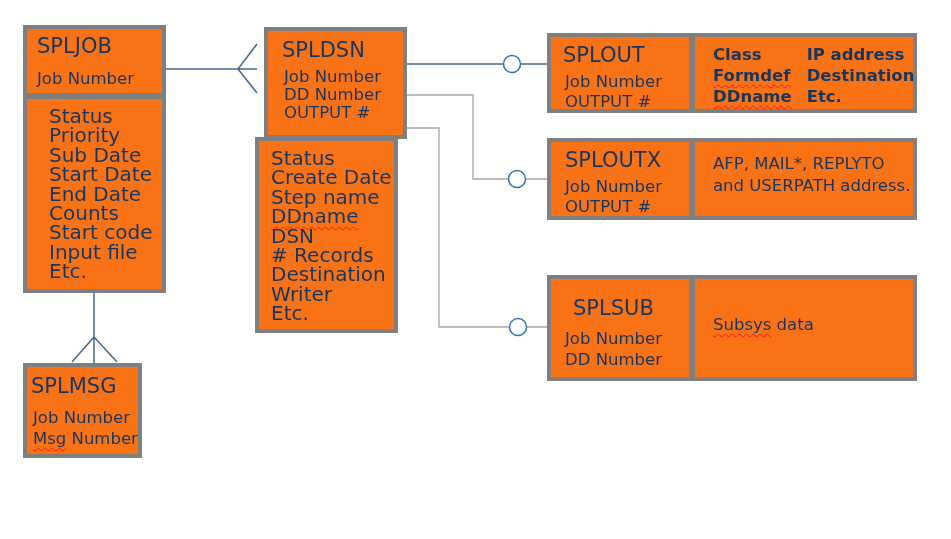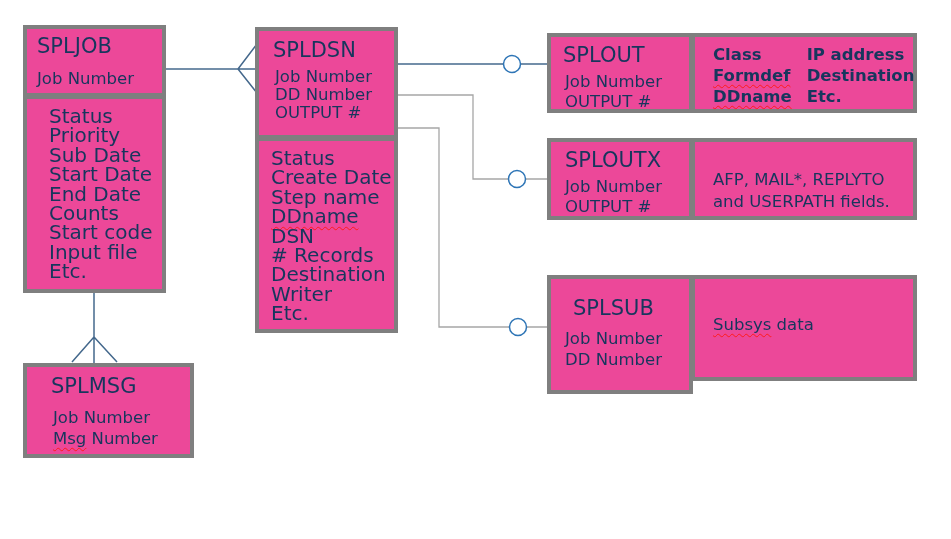--- a/index.html
+++ b/index.html
@@ -19,21 +19,21 @@
     font-family:"DejaVu Sans","Liberation Sans",sans-serif;
     color:var(--text);
     overflow:hidden;
   }
   #connectors{position:absolute;left:0;top:0;width:951px;height:539px;}
   #connectors .cblue{stroke:var(--line-blue);stroke-width:1.5;fill:none;}
   #connectors .cgray{stroke:var(--line-gray);stroke-width:1.3;fill:none;}
   #connectors .ocircle{stroke:var(--circle-blue);stroke-width:1.5;fill:#ffffff;}
   .box{
     position:absolute;
-    background:#ec4899;
+    background:#f97316;
     border:4px solid var(--box-border);
     box-sizing:border-box;
   }
   .etitle{font-size:21px;line-height:27px;white-space:nowrap;}
   .keys{font-size:16.5px;white-space:nowrap;}
   .keys div{line-height:20px;}
   .fields{font-size:20px;white-space:nowrap;}
   .fields div{line-height:19.4px;}
   .attr-text{font-size:16.5px;white-space:nowrap;}
   .sq{
@@ -41,43 +41,43 @@
     text-decoration-style:wavy;
     text-decoration-color:var(--squiggle-red);
     text-decoration-thickness:1px;
     text-underline-offset:3px;
   }
   
   #spljob-header{left:23px;top:25px;width:143px;height:72px;padding:4px 0 0 10px;}
   #spljob-header .keys{margin-top:9px;}
   #spljob-body{left:23px;top:95px;width:143px;height:198px;padding:8px 0 0 22px;}
   
-  #spldsn-header{left:255px;top:27px;width:143px;height:112px;padding:6px 0 0 14px;}
+  #spldsn-header{left:264px;top:27px;width:143px;height:112px;padding:6px 0 0 14px;}
   #spldsn-header .keys{margin-top:4px;padding-left:2px;}
   #spldsn-header .keys div{line-height:18px;}
   #spldsn-body{left:255px;top:137px;width:143px;height:196px;padding:8px 0 0 12px;}
   
   #splout-entity{left:547px;top:33px;width:146px;height:80px;padding:5px 0 10px 12px;}
   #splout-entity .keys{margin-top:3px;padding-left:2px;}
   #splout-attrs{left:691px;top:33px;width:226px;height:80px;padding:7px 0 0 18px;display:flex;gap:16px;font-weight:bold;}
   #splout-attrs .col{min-width:72px;}
   #splout-attrs .attr-text div{line-height:21px;}
   
   #sploutx-entity{left:547px;top:138px;width:146px;height:82px;padding:5px 0 6px 14px;}
   #sploutx-entity .keys{margin-top:3px;}
-  #sploutx-attrs{left:691px;top:138px;width:226px;height:82px;padding:27px 0 0 18px;}
+  #sploutx-attrs{left:691px;top:138px;width:226px;height:82px;padding:11px 0 0 18px;}
   #sploutx-attrs .attr-text div{line-height:22px;}
   
-  #splsub-entity{left:547px;top:275px;width:146px;height:119px;padding:16px 0 0 14px;}
+  #splsub-entity{left:547px;top:275px;width:146px;height:106px;padding:16px 0 0 14px;}
   #splsub-entity .etitle{margin-left:8px;}
   #splsub-entity .keys{margin-top:6px;}
   #splsub-entity .keys div{line-height:21px;}
   #splsub-attrs{left:691px;top:275px;width:226px;height:106px;padding:36px 12px 0 18px;}
   
-  #splmsg-header{left:23px;top:363px;width:171px;height:95px;padding:6px 0 0 24px;}
+  #splmsg-header{left:23px;top:363px;width:119px;height:95px;padding:6px 0 0 4px;}
   #splmsg-header .keys{margin-top:7px;padding-left:2px;}
   #splmsg-header .keys div{line-height:21px;}
   #splmsg-body{left:23px;top:456px;width:143px;height:63px;padding:12px 0 0 14px;font-size:16.5px;}
 </style>
 </head>
 <body>
 
 <div id="canvas">
 
   <svg id="connectors" viewBox="0 0 951 539" xmlns="http://www.w3.org/2000/svg">
@@ -159,21 +159,21 @@
   <div class="box" id="sploutx-entity">
     <div class="etitle">SPLOUTX</div>
     <div class="keys">
       <div>Job Number</div>
       <div>OUTPUT #</div>
     </div>
   </div>
   <div class="box" id="sploutx-attrs">
     <div class="attr-text">
       <div>AFP, MAIL*, REPLYTO</div>
-      <div>and USERPATH fields.</div>
+      <div>and USERPATH address.</div>
     </div>
   </div>
 
   <div class="box" id="splsub-entity">
     <div class="etitle">SPLSUB</div>
     <div class="keys">
       <div>Job Number</div>
       <div>DD Number</div>
     </div>
   </div>

